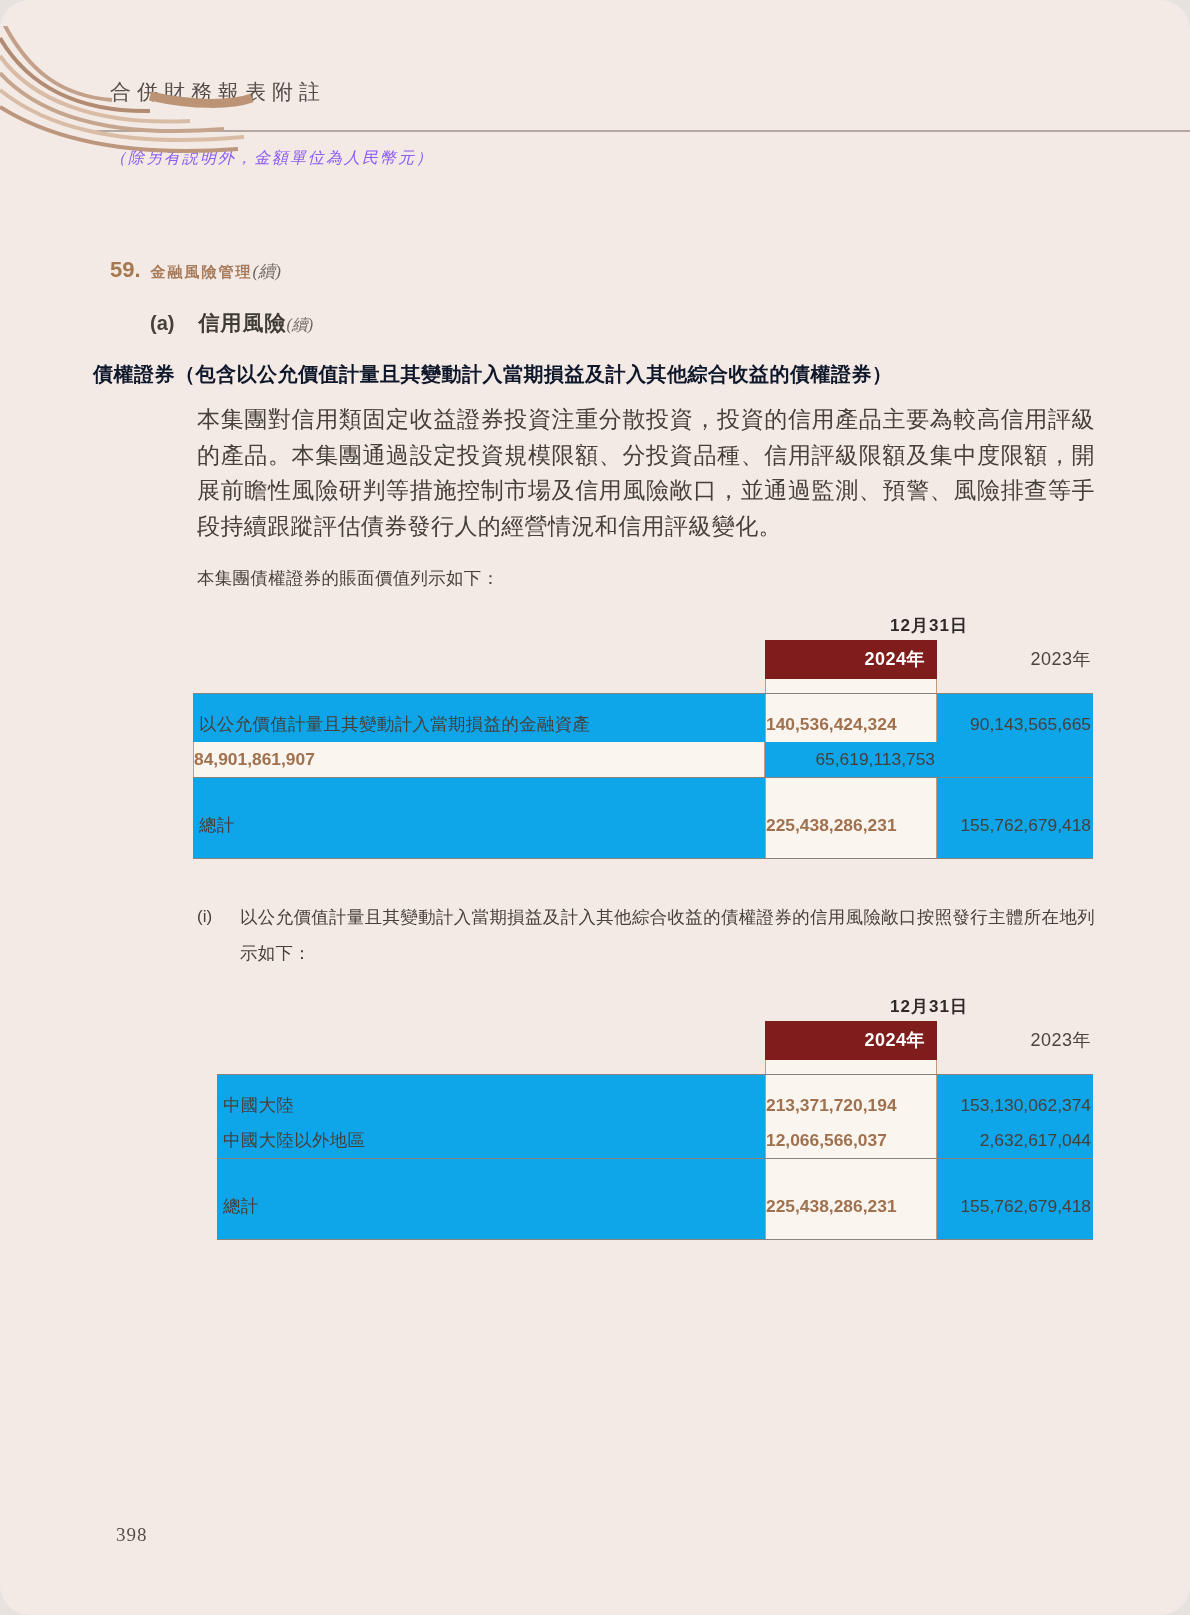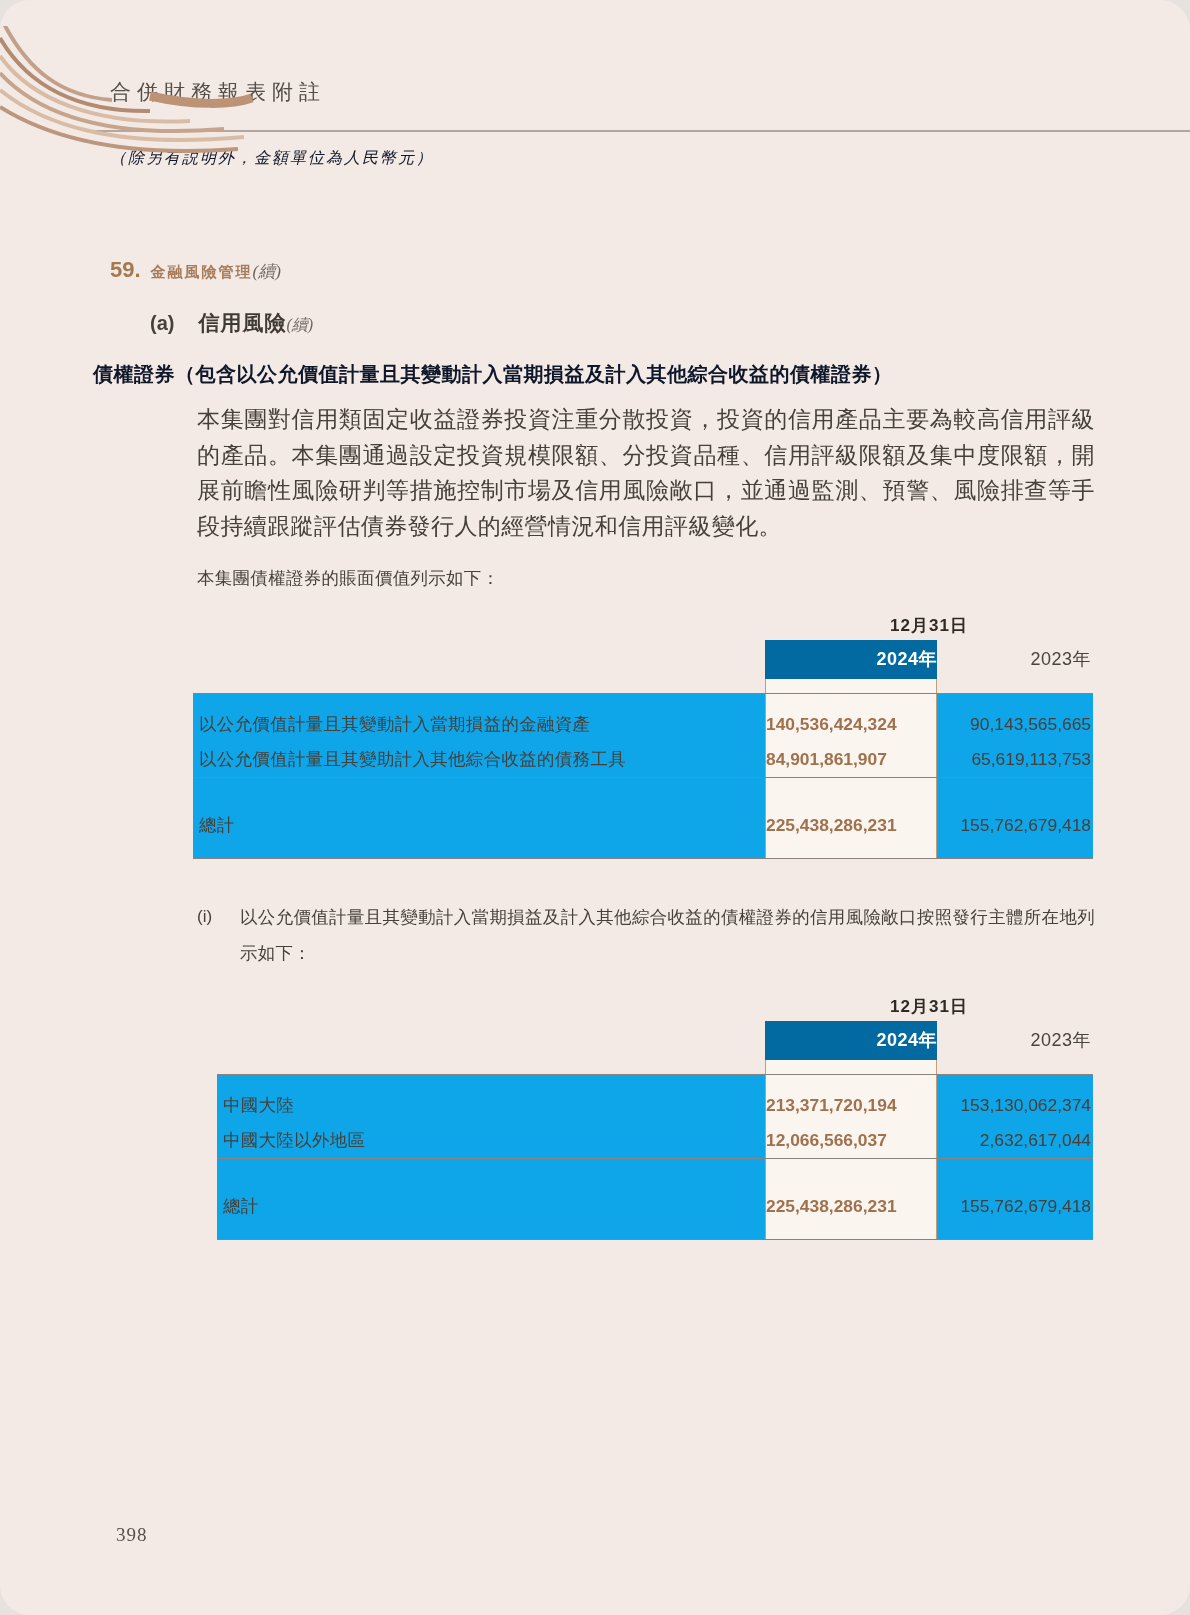--- a/index.html
+++ b/index.html
@@ -19,21 +19,21 @@
     font-family:"Liberation Serif","DejaVu Serif",serif;
     font-size:21px;letter-spacing:6px;color:#544e49;font-weight:500;
   }
   .header-rule{
     margin:24px 0 0 95px;
     width:1095px;height:2px;background:#b3a79f;
   }
   .subtitle{
     margin:16px 0 0 110px;
     font-family:"Liberation Serif","DejaVu Serif",serif;
-    font-style:italic;font-size:16px;color:#0f172a;letter-spacing:2px;
+    font-style:italic;font-size:16px;color:#8b5cf6;letter-spacing:2px;
   }
   .section-heading{margin:88px 0 0 110px;}
   .sec-num{font-size:22px;font-weight:bold;color:#a5794f;margin-right:10px;}
   .sec-title{font-size:15px;font-weight:bold;color:#a87c5b;letter-spacing:2px;}
   .sec-cont{font-family:"Liberation Serif","DejaVu Serif",serif;font-style:italic;font-size:17px;color:#6e665f;}
   .subsection{margin:26px 0 0 150px;}
   .sub-label{font-size:20px;font-weight:bold;color:#46403a;margin-right:24px;}
   .sub-title{font-size:21px;font-weight:bold;color:#3f3a34;letter-spacing:1px;}
   .sub-cont{font-family:"Liberation Serif","DejaVu Serif",serif;font-style:italic;font-size:16px;color:#6e665f;}
   .bold-heading{
@@ -57,23 +57,23 @@
   .t1 .trow{grid-template-columns:1fr 172px 156px;}
   .t2 .trow{grid-template-columns:1fr 172px 156px;}
   .c{min-height:1px;}
   .daterow{height:26px;}
   .datehead{
     grid-column:2 / 4;text-align:center;
     font-size:17px;font-weight:bold;color:#2f2a25;line-height:24px;letter-spacing:1px;
   }
   .headrow{height:39px;}
   .h2024{
-    background:#0369a1;color:#ffffff;
+    background:#7f1d1d;color:#ffffff;
     font-size:18px;font-weight:bold;text-align:right;
-    line-height:39px;box-sizing:border-box;letter-spacing:0.5px;
+    line-height:39px;padding-right:12px;box-sizing:border-box;letter-spacing:0.5px;
   }
   .h2023{
     font-size:18px;color:#4a443e;text-align:right;line-height:39px;
     padding-right:2px;box-sizing:border-box;letter-spacing:0.5px;
   }
   .c2024{
     border-left:1px solid #c49c79;border-right:1px solid #c49c79;
     background:#fbf5ef;box-sizing:border-box;
   }
   .gaprow{height:14px;}
@@ -161,21 +161,20 @@
       <div class="c"></div>
       <div class="c c2024"></div>
       <div class="c"></div>
     </div>
     <div class="trow datarow bodybg">
       <div class="c lab">以公允價值計量且其變動計入當期損益的金融資產</div>
       <div class="c c2024 val24">140,536,424,324</div>
       <div class="c val23">90,143,565,665</div>
     </div>
     <div class="trow datarow bodybg">
-      <div class="c lab">以公允價值計量且其變助計入其他綜合收益的債務工具</div>
       <div class="c c2024 val24">84,901,861,907</div>
       <div class="c val23">65,619,113,753</div>
     </div>
     <div class="trow sp30 bodybg ruletop">
       <div class="c"></div>
       <div class="c c2024"></div>
       <div class="c"></div>
     </div>
     <div class="trow datarow bodybg">
       <div class="c lab">總計</div>

